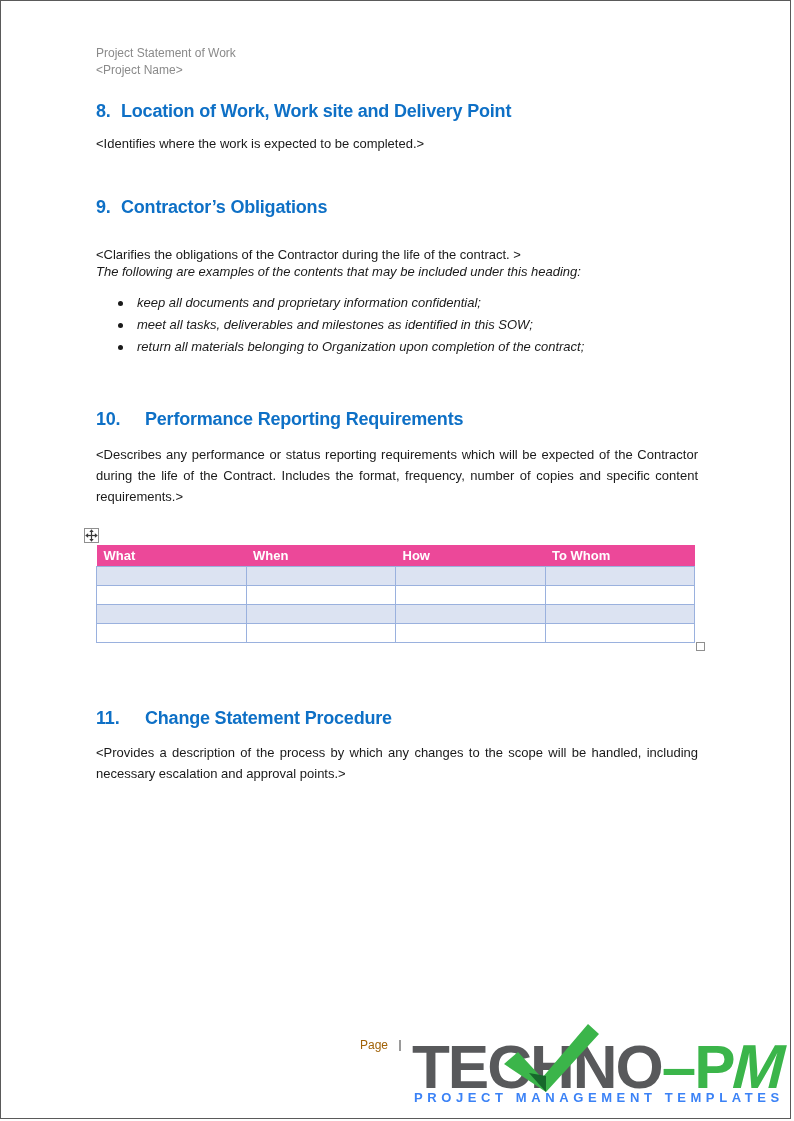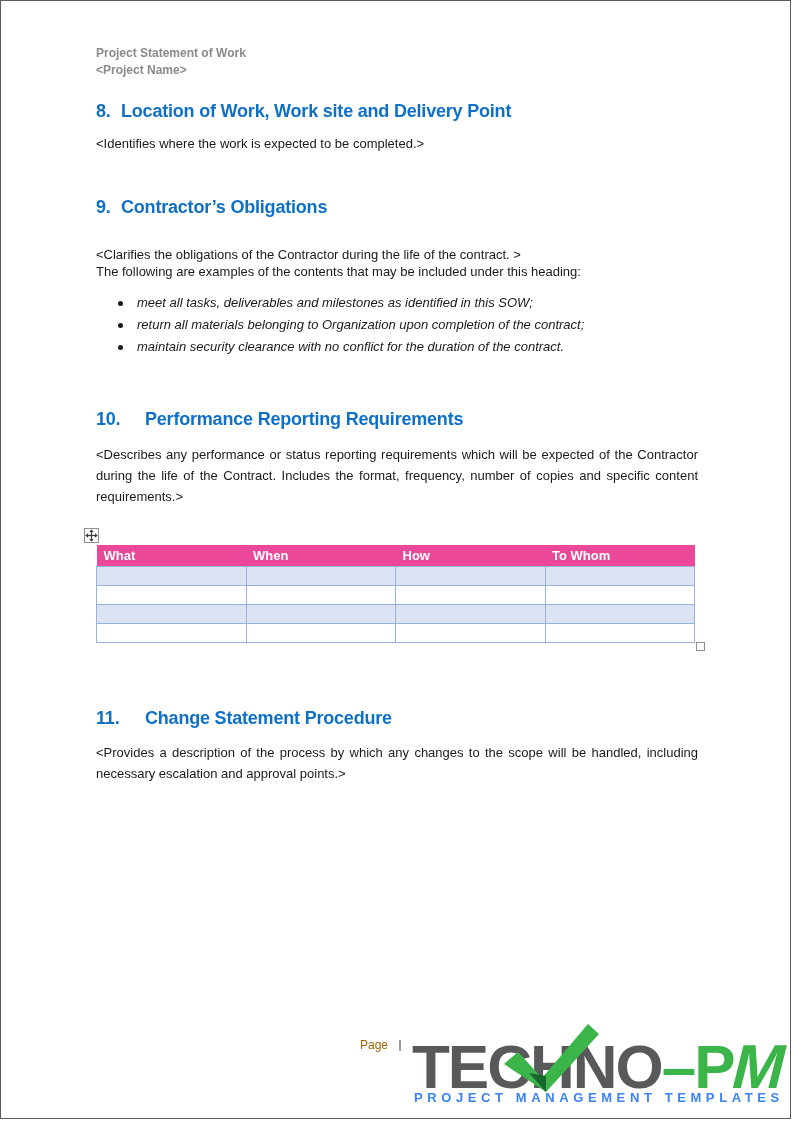--- a/index.html
+++ b/index.html
@@ -4,34 +4,34 @@
 <style>
   html,body{margin:0;padding:0;}
   body{
     width:794px;height:1121px;position:relative;background:#ffffff;
     font-family:"Liberation Sans",sans-serif;overflow:hidden;
   }
   .page-border{
     position:absolute;left:0;top:0;right:3px;bottom:2px;
     border:1px solid #5a5a5a;pointer-events:none;z-index:10;
   }
-  .doc-header{position:absolute;left:96px;top:45px;font-size:12px;line-height:17px;color:#8a8a8a;font-weight:bold;}
+  .doc-header{position:absolute;left:96px;top:45px;font-size:12px;line-height:17px;color:#8a8a8a;}
   h2.sec{
     position:absolute;left:96px;width:602px;margin:0;display:flex;
     color:#0e70c6;font-size:18px;font-weight:bold;line-height:22px;letter-spacing:-0.2px;
   }
   h2.sec .num{flex:0 0 auto;}
   h2.sec .num.sm{width:25px;}
   h2.sec .num.lg{width:49px;}
   p.body{
     position:absolute;left:96px;width:602px;margin:0;
     font-size:13px;line-height:21px;color:#1a1a1a;
   }
   p.just{text-align:justify;}
-  p.ital{}
+  p.ital{font-style:italic;}
   ul.blts{
     position:absolute;left:96px;top:292px;width:602px;margin:0;padding:0;list-style:none;
     font-size:13px;line-height:22px;color:#1a1a1a;font-style:italic;
   }
   ul.blts li{position:relative;padding-left:41px;}
   ul.blts li::before{
     content:"";position:absolute;left:22px;top:9px;width:5px;height:5px;border-radius:50%;background:#1a1a1a;
   }
   .tbl-handle{
     position:absolute;left:84px;top:528px;width:15px;height:15px;background:#fff;
@@ -80,23 +80,23 @@
 <p class="body" style="top:133px">&lt;Identifies where the work is expected to be completed.&gt;</p>
 
 <h2 class="sec" style="top:196px">
   <span class="num sm">9.</span>
   <span>Contractor’s Obligations</span>
 </h2>
 <p class="body" style="top:244px">&lt;Clarifies the obligations of the Contractor during the life of the contract. &gt;</p>
 <p class="body ital" style="top:261px">The following are examples of the contents that may be included under this heading:</p>
 
 <ul class="blts">
+  <li>keep all documents and proprietary information confidential;</li>
   <li>meet all tasks, deliverables and milestones as identified in this SOW;</li>
   <li>return all materials belonging to Organization upon completion of the contract;</li>
-  <li>maintain security clearance with no conflict for the duration of the contract.</li>
 </ul>
 
 <h2 class="sec" style="top:408px">
   <span class="num lg">10.</span>
   <span>Performance Reporting Requirements</span>
 </h2>
 <p class="body just" style="top:444px">&lt;Describes any performance or status reporting requirements which will be expected of the Contractor during the life of the Contract. Includes the format, frequency, number of copies and specific content requirements.&gt;</p>
 
 <div class="tbl-handle">
   <svg width="13" height="13" viewBox="0 0 13 13">

